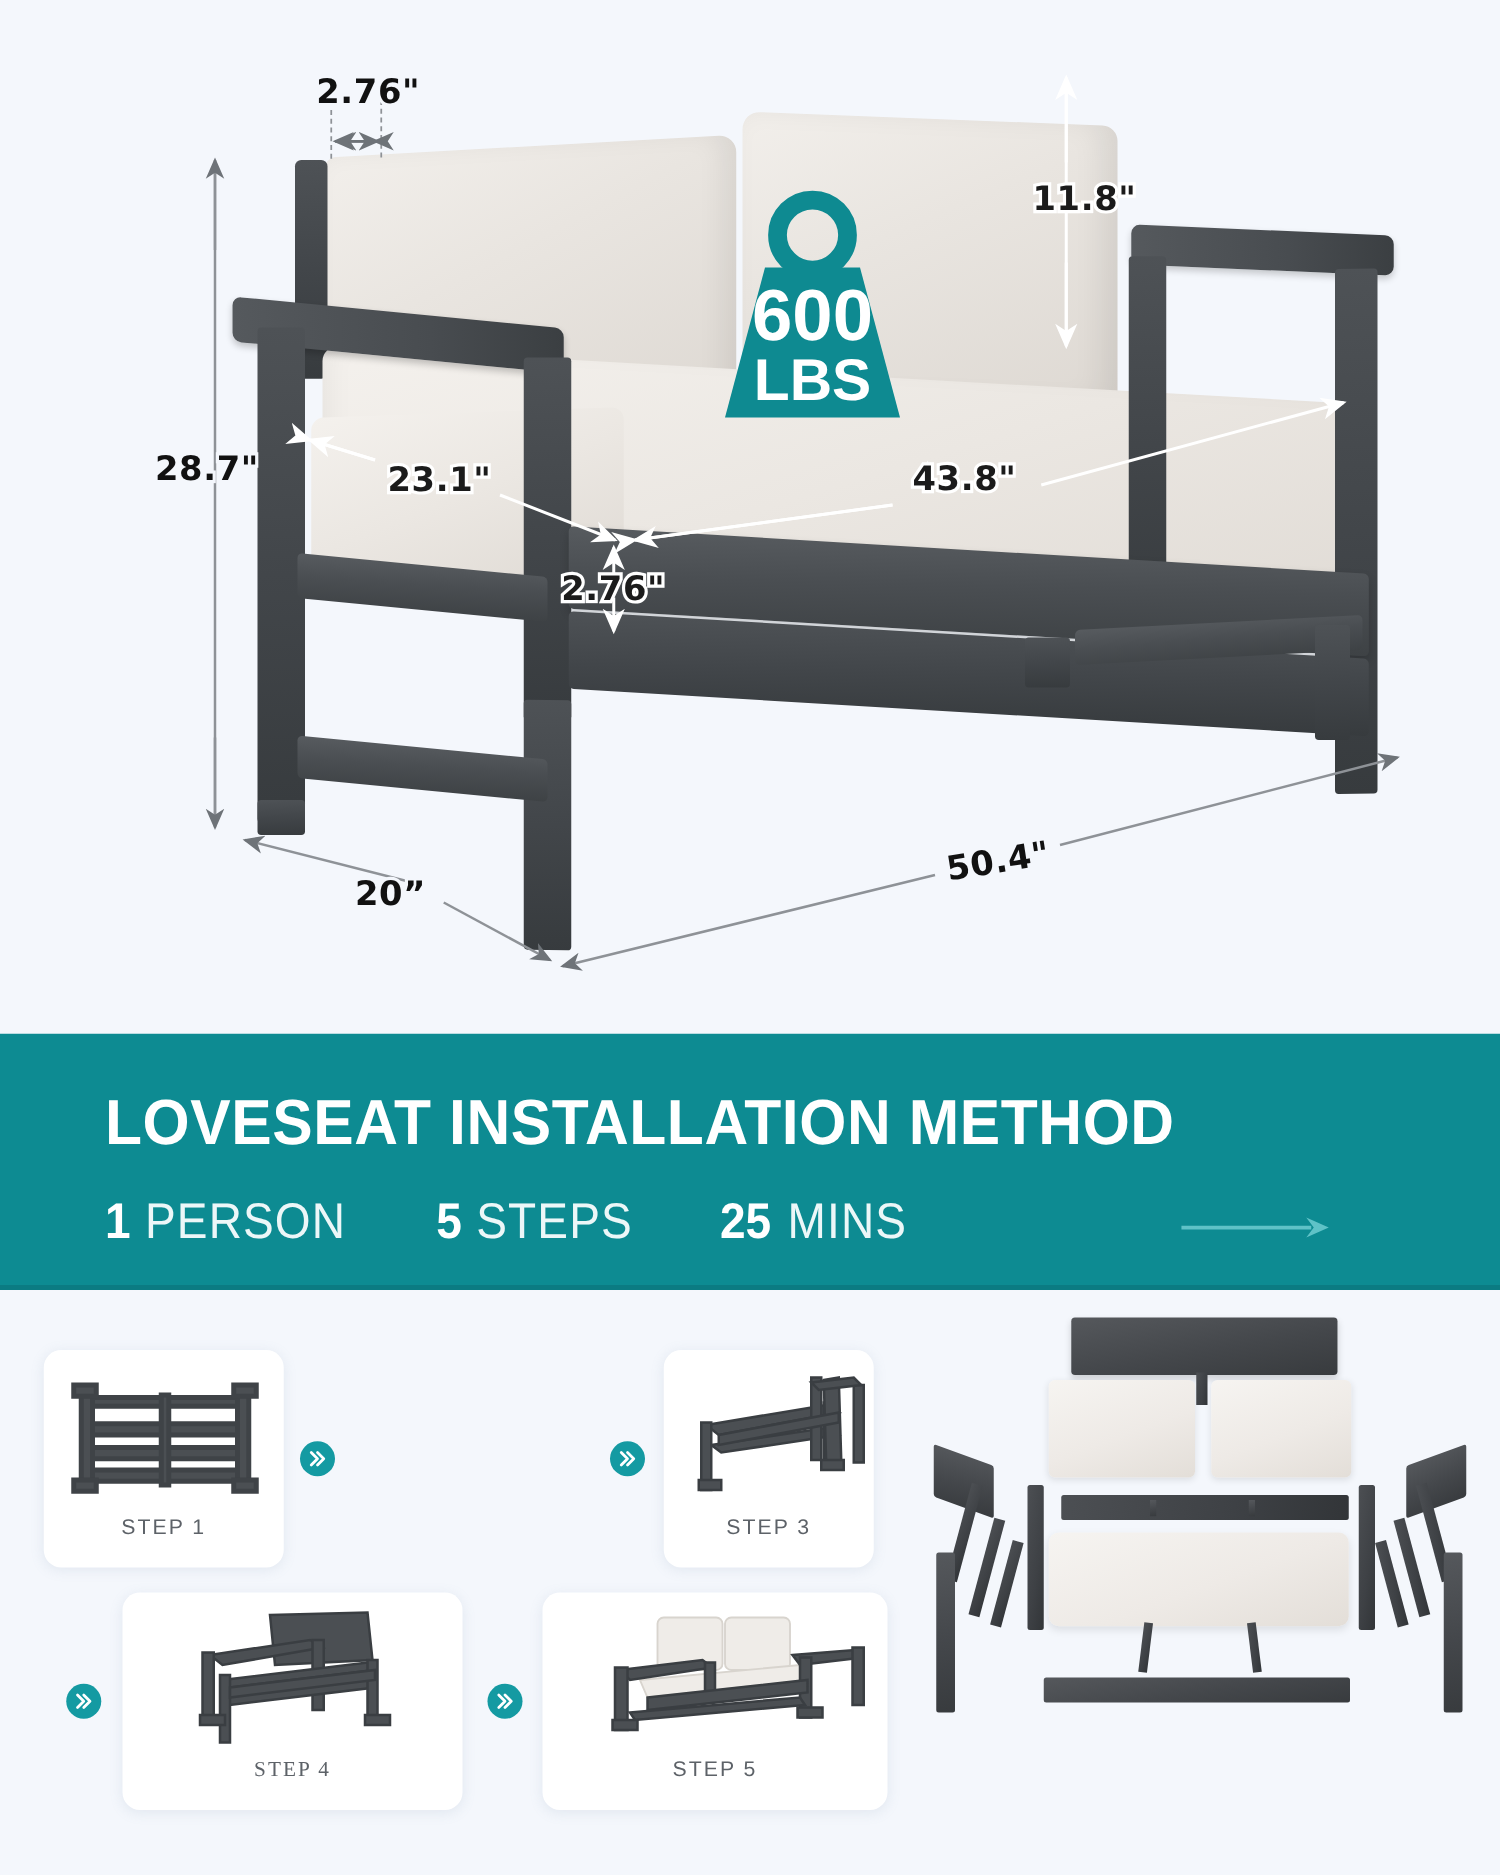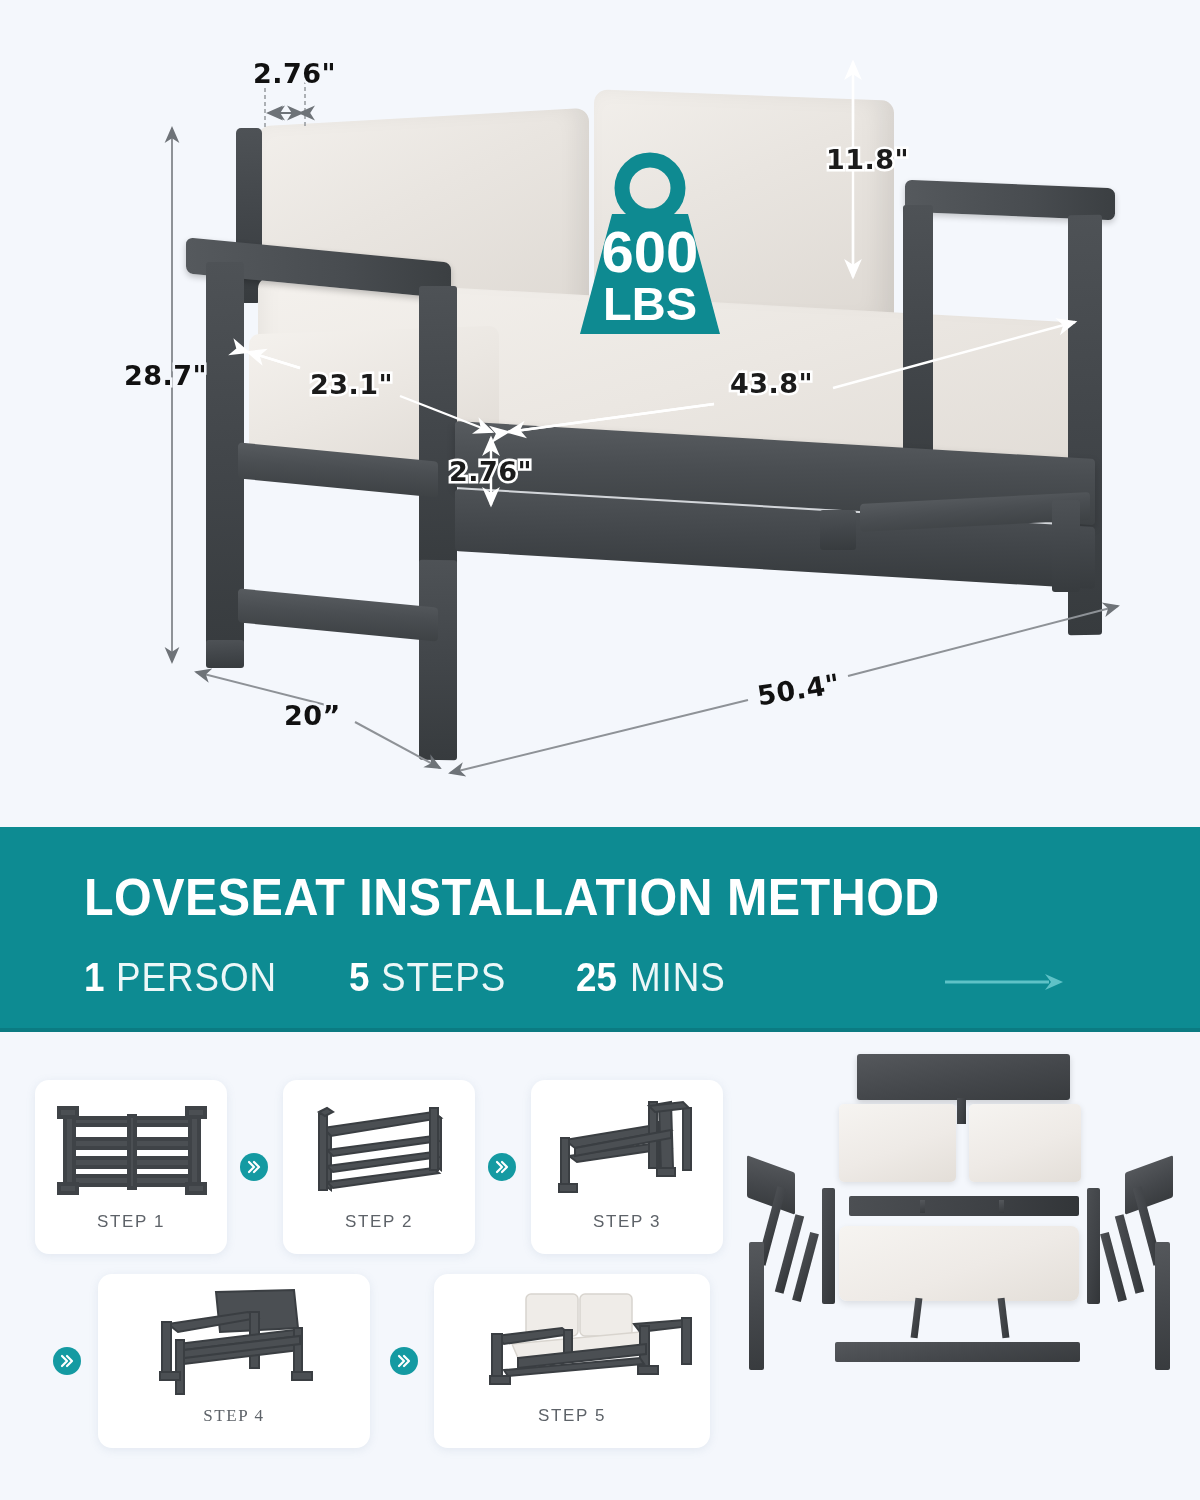--- a/index.html
+++ b/index.html
@@ -273,47 +273,29 @@
       <div class="card-label">STEP 1</div>
     </div>
 
     <div class="chev" style="left:240px;top:117px;">
       <svg width="16" height="16" viewBox="0 0 16 16">
         <path d="M3,3 L8,8 L3,13" fill="none" stroke="#fff" stroke-width="2.2" stroke-linecap="round" stroke-linejoin="round"></path>
         <path d="M8,3 L13,8 L8,13" fill="none" stroke="#fff" stroke-width="2.2" stroke-linecap="round" stroke-linejoin="round"></path>
       </svg>
     </div>
 
-    <div class="card" style="left:283px;top:44px;width:192px;height:174px;">
-      <div class="card-art">
-        <svg width="192" height="118" viewBox="0 0 192 118">
-          <g fill="#4b4f53" stroke="#3a3e42" stroke-width="2">
-            <polygon points="40,34 150,18 158,24 48,42"></polygon>
-            <polygon points="40,34 48,42 48,96 40,90"></polygon>
-            <polygon points="150,18 158,24 158,76 150,70"></polygon>
-            <polygon points="44,56 150,42 156,47 50,62"></polygon>
-            <polygon points="44,72 150,58 156,63 50,78"></polygon>
-            <polygon points="44,88 150,74 156,79 50,94"></polygon>
-            <rect x="36" y="20" width="8" height="76"></rect>
-            <rect x="147" y="14" width="8" height="62"></rect>
-            <polygon points="36,18 44,14 50,18 42,22"></polygon>
-          </g>
-        </svg>
-      </div>
-      <div class="card-label">STEP 2</div>
-    </div>
 
     <div class="chev" style="left:488px;top:117px;">
       <svg width="16" height="16" viewBox="0 0 16 16">
         <path d="M3,3 L8,8 L3,13" fill="none" stroke="#fff" stroke-width="2.2" stroke-linecap="round" stroke-linejoin="round"></path>
         <path d="M8,3 L13,8 L8,13" fill="none" stroke="#fff" stroke-width="2.2" stroke-linecap="round" stroke-linejoin="round"></path>
       </svg>
     </div>
 
-    <div class="card" style="left:531px;top:44px;width:192px;height:174px;">
+    <div class="card" style="left:531px;top:44px;width:168px;height:174px;">
       <div class="card-art">
         <svg width="192" height="118" viewBox="0 0 192 118">
           <g fill="#4b4f53" stroke="#3a3e42" stroke-width="2">
             <polygon points="34,46 130,30 140,36 44,54"></polygon>
             <polygon points="38,62 132,48 140,54 46,68"></polygon>
             <rect x="30" y="44" width="8" height="54"></rect>
             <rect x="128" y="28" width="8" height="52"></rect>
             <polygon points="128,10 140,8 142,74 130,78"></polygon>
             <rect x="118" y="8" width="8" height="66"></rect>
             <rect x="152" y="14" width="8" height="62"></rect>

